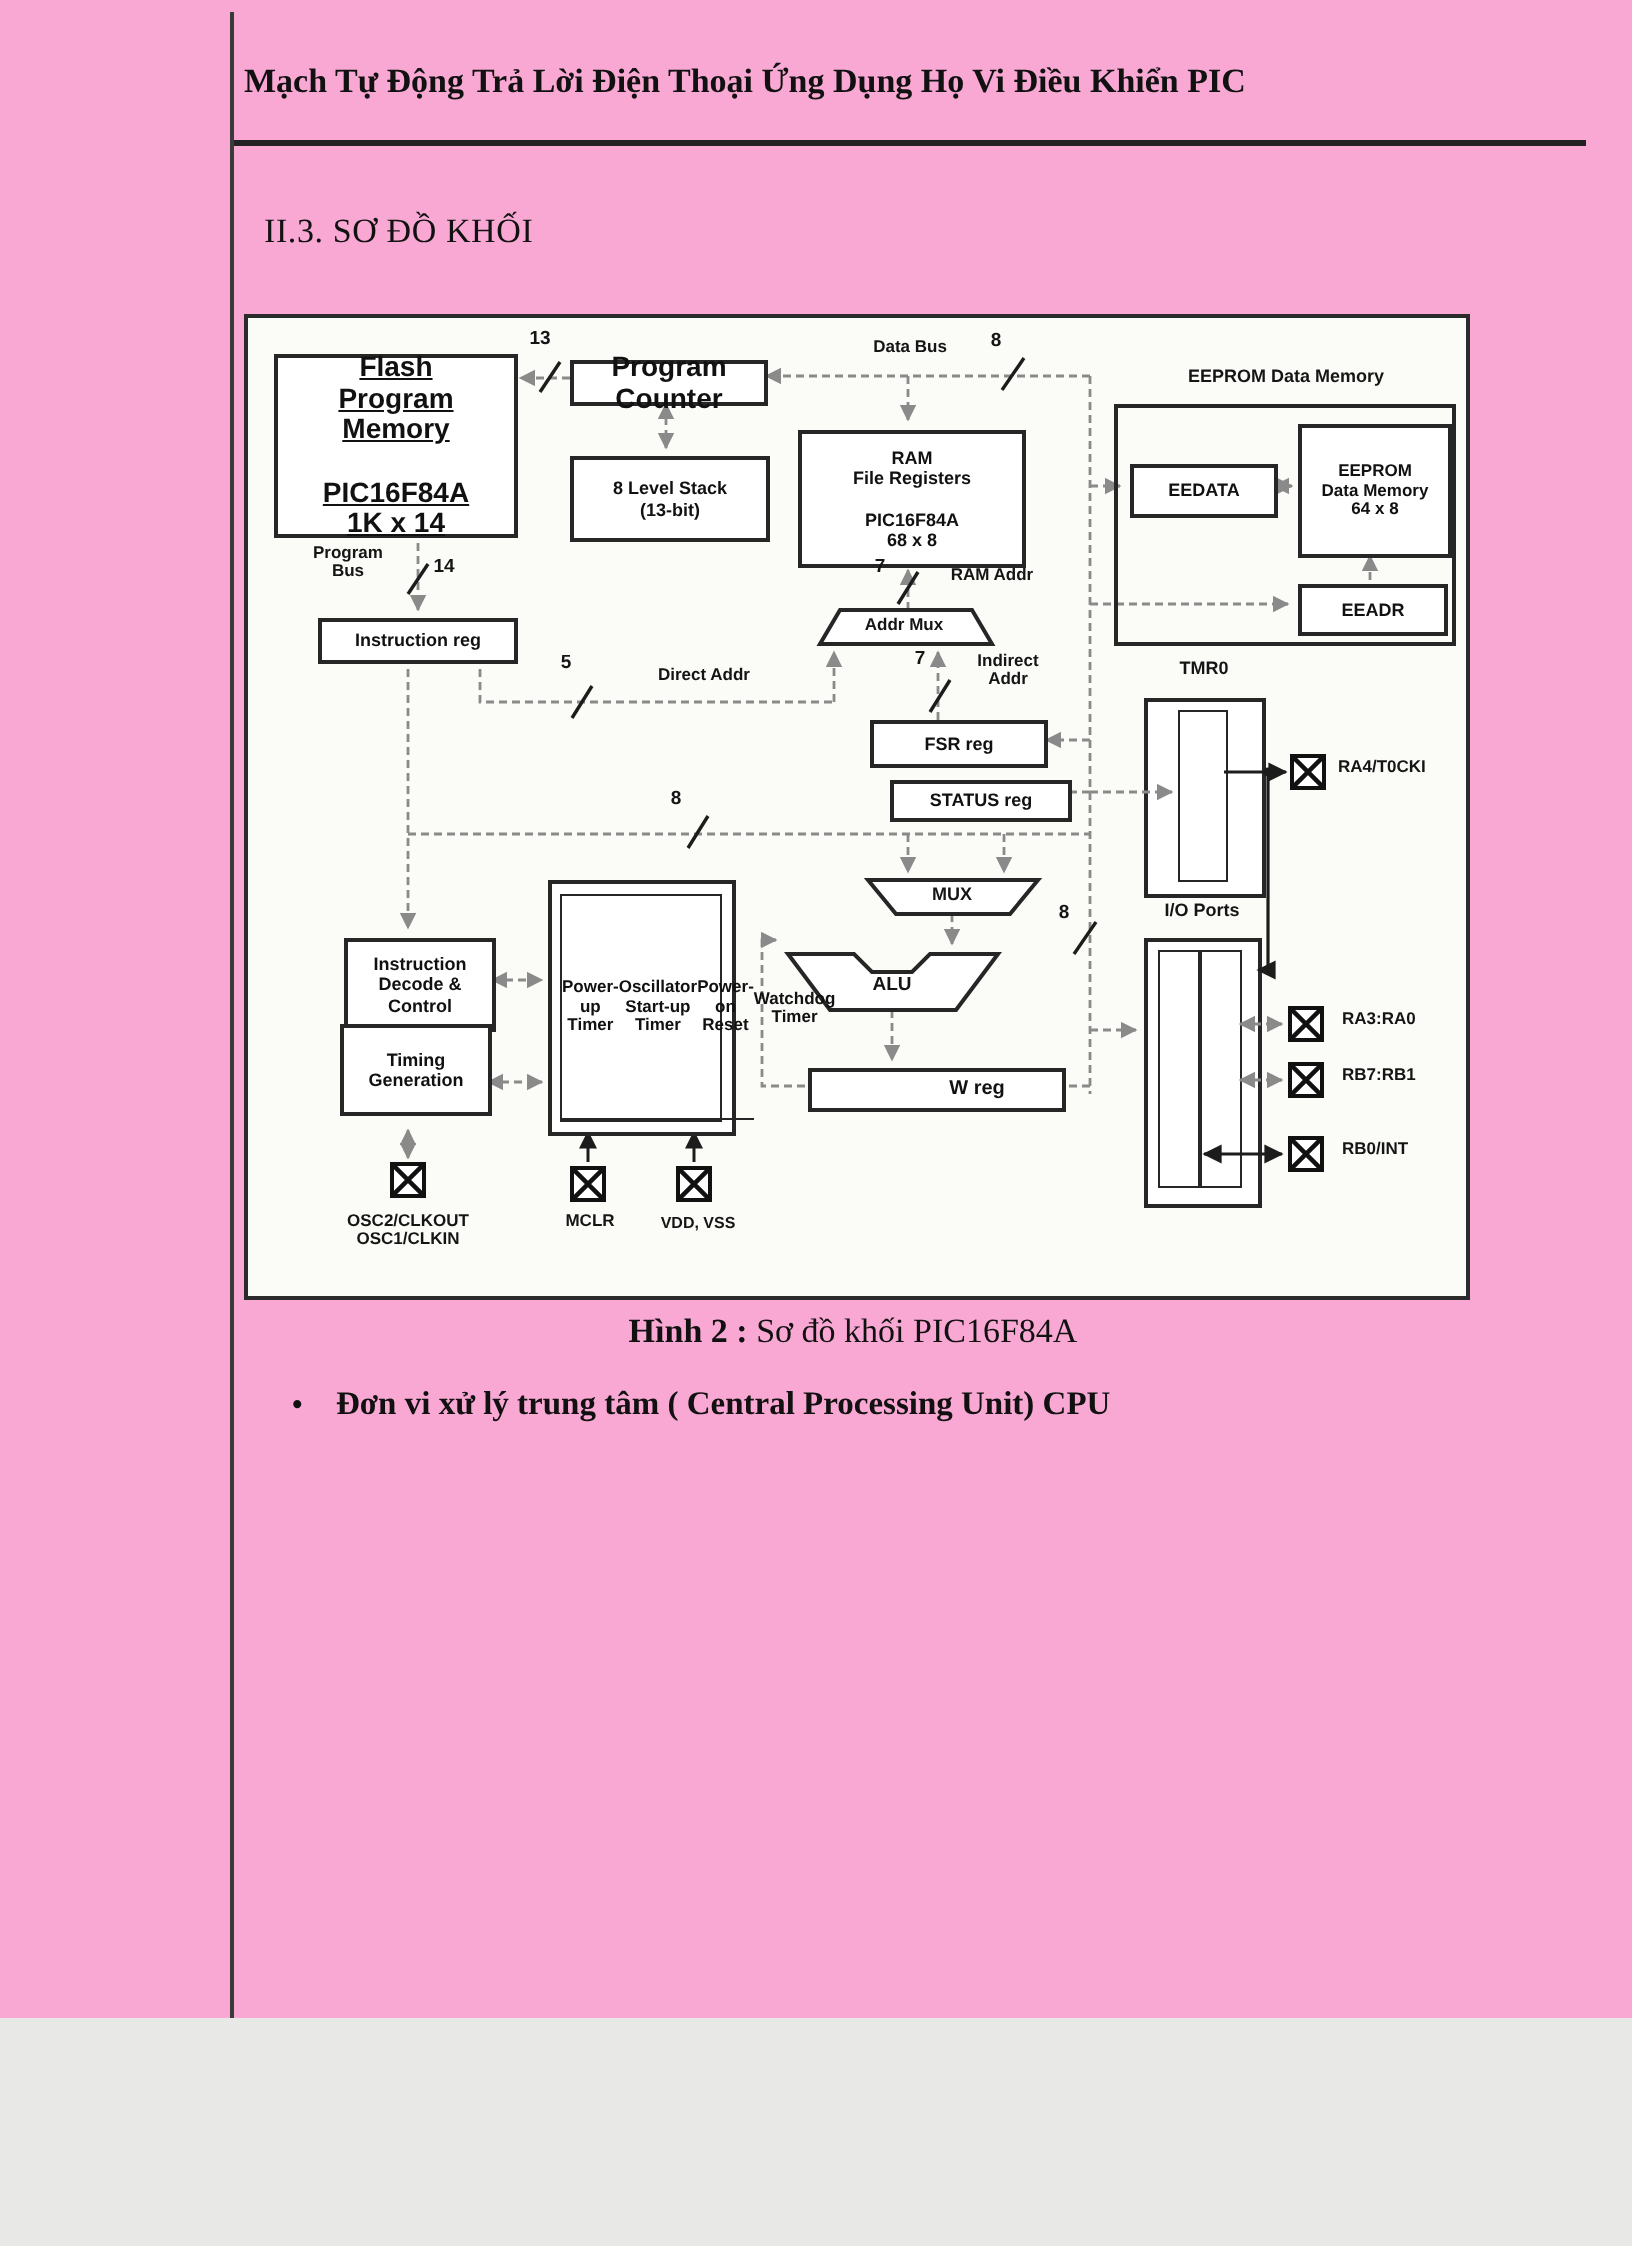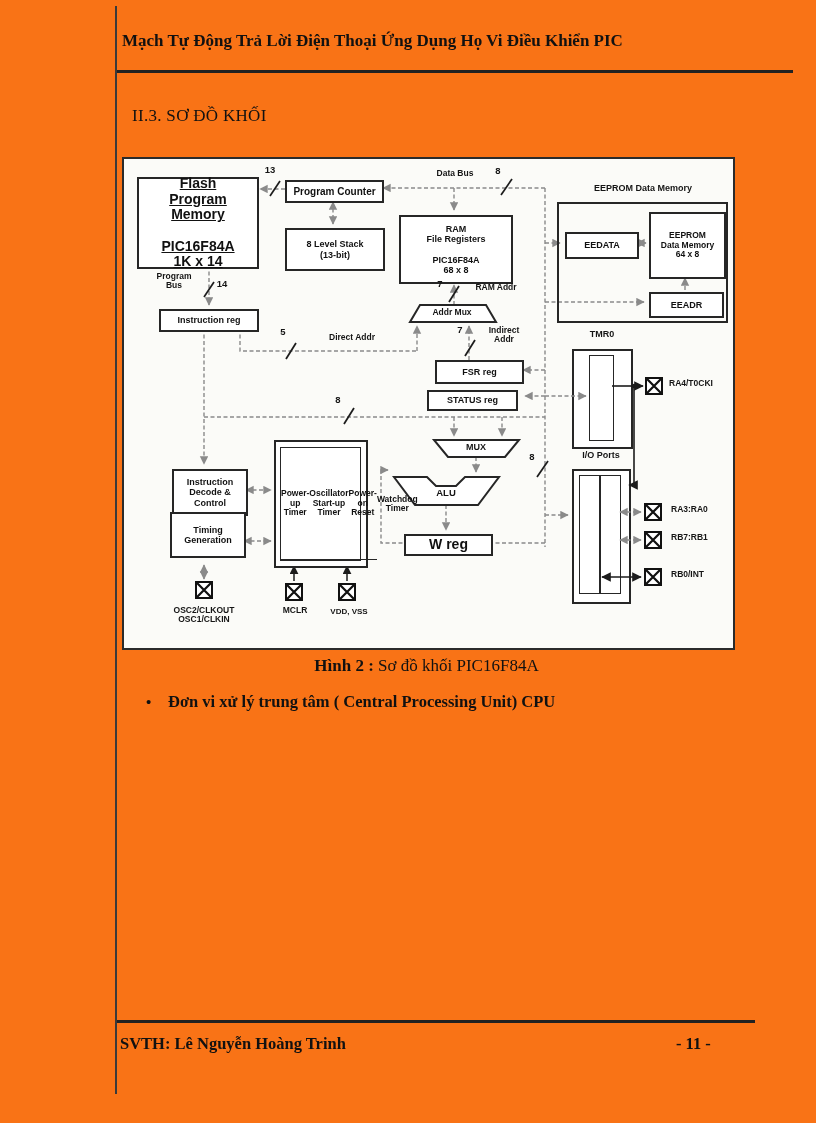--- a/index.html
+++ b/index.html
@@ -1,16 +1,16 @@
 <!DOCTYPE html>
 <html><head>
 <meta charset="utf-8">
 <style>
   html,body{margin:0;padding:0;background:#e8e8e6;}
-  .page{position:relative;width:816px;height:1123px;margin:0 auto;background:#f97316;
+  .page{position:relative;width:816px;height:1009px;margin:0 auto;background:#f9a8d4;
         font-family:"Liberation Serif",serif;color:#111;overflow:hidden;}
   .abs{position:absolute;}
   
   .header-title{left:122px;top:31px;width:620px;font-size:17px;font-weight:bold;}
   .rule{background:#222;}
   .section-title{left:132px;top:106px;font-size:17px;font-weight:normal;letter-spacing:.3px;}
   .caption{left:122px;top:656px;width:609px;text-align:center;font-size:17px;}
   .caption .cap-label{font-weight:bold;}
   .bullet-line{left:146px;top:692px;width:580px;font-size:16.5px;font-weight:bold;}
   .bullet-line .marker{display:inline-block;width:22px;font-size:15px;}
@@ -127,39 +127,39 @@
         <path d="M496,381 L517,381" marker-start="url(#mg)" marker-end="url(#mg)"></path>
       </g>
     </svg>
 
     <div class="b" style="left:13px;top:18px;width:118px;height:88px;font-size:14px;text-decoration:underline;">Flash
 Program
 Memory
 
 PIC16F84A
 1K x 14</div>
-    <div class="b" style="left:161px;top:21px;width:95px;height:19px;font-size:10px;">Program Counter</div>
+    <div class="b" style="left:161px;top:21px;width:95px;height:19px;font-size:14px;">Program Counter</div>
     <div class="b" style="left:161px;top:69px;width:96px;height:39px;font-size:9px;">8 Level Stack
 (13-bit)</div>
     <div class="b" style="left:275px;top:56px;width:110px;height:65px;font-size:9px;">RAM
 File Registers
 
 PIC16F84A
 68 x 8</div>
 
     <div class="b container-box" style="left:433px;top:43px;width:167px;height:117px;"></div>
     <div class="b" style="left:441px;top:73px;width:70px;height:23px;font-size:9px;">EEDATA</div>
     <div class="b" style="left:525px;top:53px;width:73px;height:63px;font-size:8.5px;">EEPROM
 Data Memory
 64 x 8</div>
     <div class="b" style="left:525px;top:133px;width:71px;height:22px;font-size:9px;">EEADR</div>
 
     <div class="b" style="left:35px;top:150px;width:96px;height:19px;font-size:9px;">Instruction reg</div>
     <div class="b" style="left:311px;top:201px;width:85px;height:20px;font-size:9px;">FSR reg</div>
-    <div class="b" style="left:303px;top:231px;width:87px;height:17px;font-size:9px;">STATUS reg</div>
+    <div class="b" style="left:321px;top:231px;width:87px;height:17px;font-size:9px;">STATUS reg</div>
 
     <div class="b" style="left:448px;top:190px;width:57px;height:96px;"></div>
     <div class="b thin" style="left:465px;top:196px;width:23px;height:84px;"></div>
 
     <div class="b" style="left:448px;top:310px;width:55px;height:131px;"></div>
     <div class="b thin" style="left:455px;top:316px;width:40px;height:117px;">
       <div style="position:absolute;left:19px;top:0;width:1.5px;height:100%;background:#262626;"></div>
     </div>
 
     <div class="b" style="left:48px;top:310px;width:72px;height:43px;font-size:9px;">Instruction
@@ -173,21 +173,21 @@
       <div class="cell">Power-up
 Timer</div>
       <div class="cell">Oscillator
 Start-up Timer</div>
       <div class="cell">Power-on
 Reset</div>
       <div class="cell">Watchdog
 Timer</div>
     </div>
 
-    <div class="b" style="left:280px;top:375px;width:85px;height:18px;font-size:14px;">W reg</div>
+    <div class="b" style="left:280px;top:375px;width:85px;height:18px;font-size:10px;padding-left:40px;">W reg</div>
 
     <div class="lbl" style="left:300px;top:149px;width:56px;font-size:8.5px;z-index:4;">Addr Mux</div>
     <div class="lbl" style="left:326px;top:284px;width:52px;font-size:9px;">MUX</div>
     <div class="lbl" style="left:296px;top:329px;width:52px;font-size:9.5px;">ALU</div>
 
     <div class="lbl" style="left:440px;top:25px;width:158px;font-size:9px;">EEPROM Data Memory</div>
     <div class="lbl" style="left:452px;top:171px;width:52px;font-size:9px;">TMR0</div>
     <div class="lbl" style="left:451px;top:292px;width:52px;font-size:9px;">I/O Ports</div>
 
     <div class="lbl" style="left:299px;top:10px;width:64px;">Data Bus</div>

